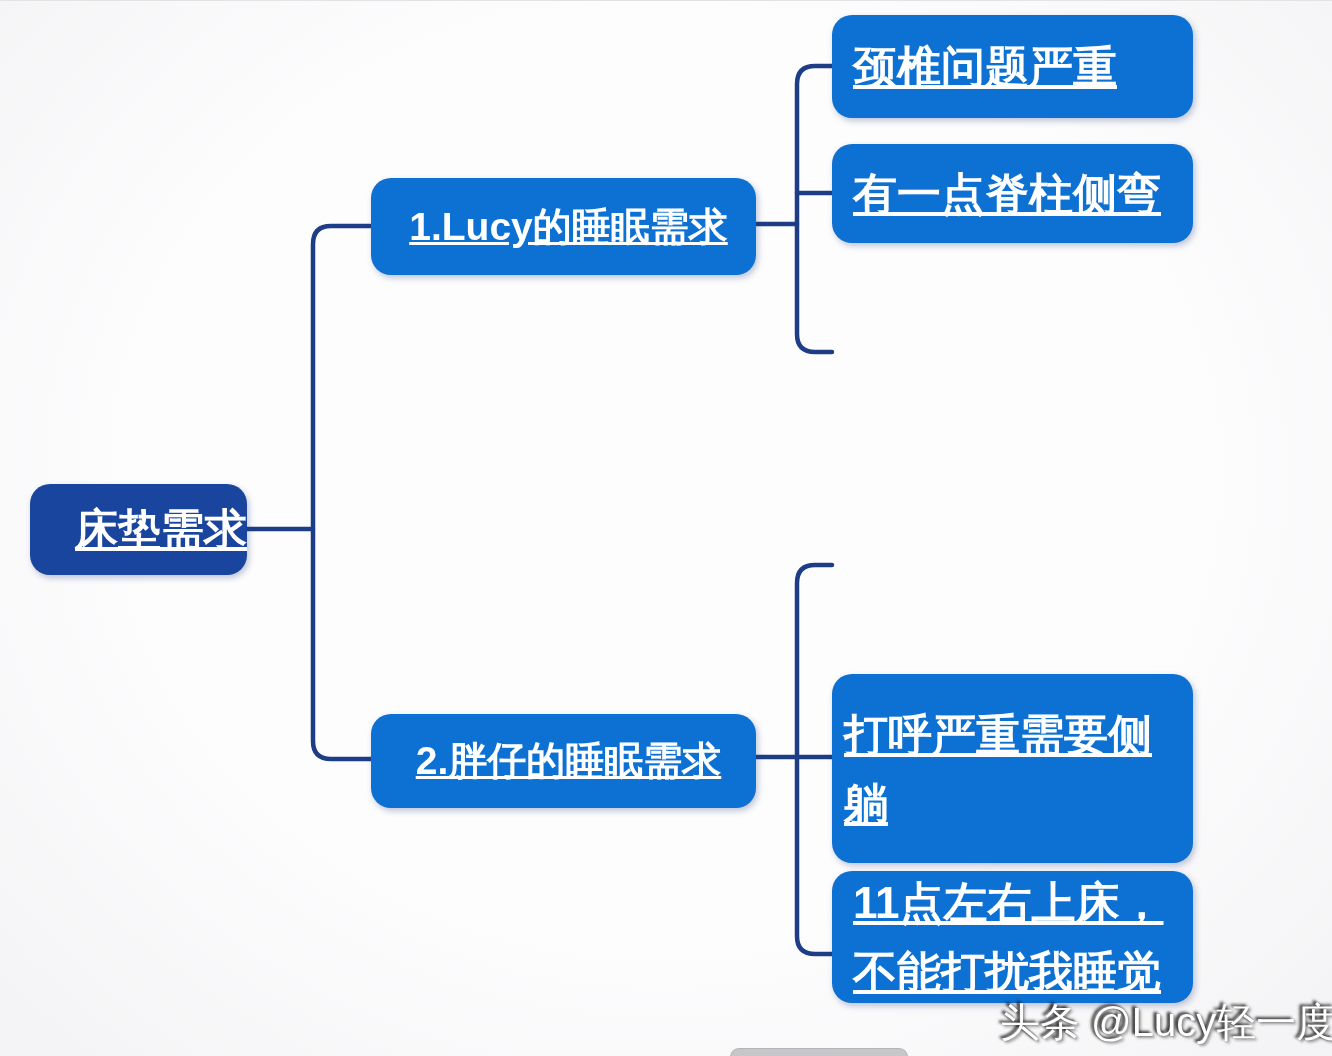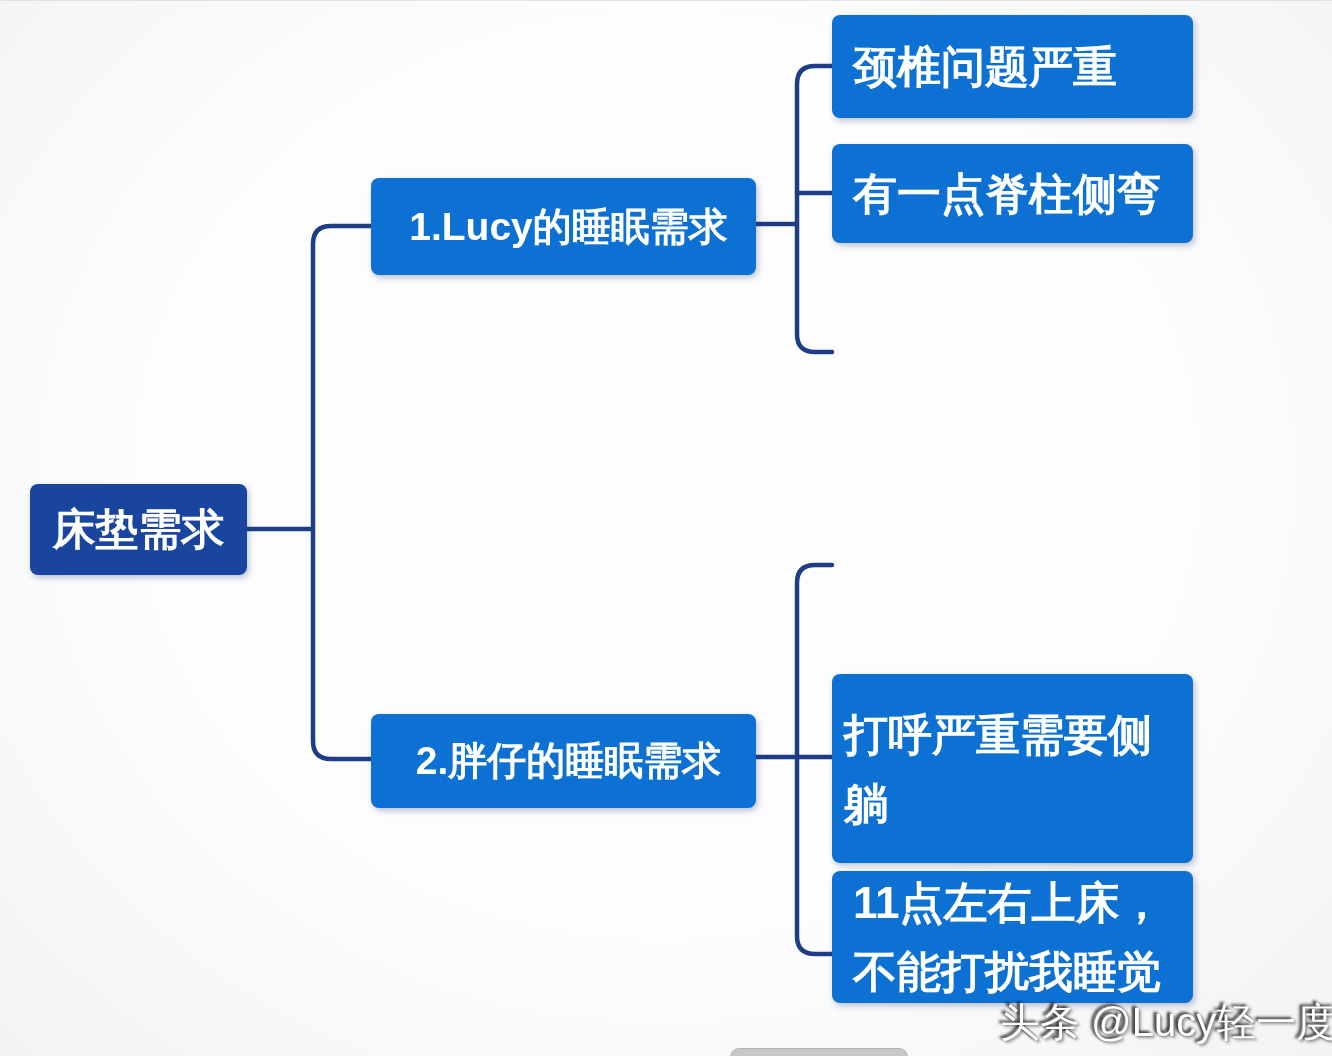--- a/index.html
+++ b/index.html
@@ -14,32 +14,33 @@
     border-top: 1px solid #e3e2e4;
   }
   .stage { position: absolute; inset: 0; }
   svg.connectors { position: absolute; left: 0; top: 0; width: 1332px; height: 1056px; }
   svg.connectors path { fill: none; stroke: #1d3e86; stroke-width: 4.5px; stroke-linecap: round; }
 
   .node {
     position: absolute;
     color: #ffffff;
     font-weight: bold;
-    border-radius: 8px;
+    border-radius: 20px;
     display: flex;
     align-items: center;
     box-shadow: 2px 3px 6px rgba(25, 50, 120, 0.28);
+    text-decoration: underline;
   }
   .node .label { white-space: pre-line; width: 100%; }
 
   .root-node {
     background: #1a459f;
     font-size: 43px;
     justify-content: center;
-    text-align: center;
+    text-align: right;
     left: 30px; top: 483px; width: 217px; height: 91px;
   }
   .branch-node {
     background: #0d70d3;
     font-size: 39px;
     justify-content: center;
     text-align: center;
     padding-left: 10px;
   }
   .branch-1 { left: 371px; top: 177px; width: 385px; height: 97px; }

